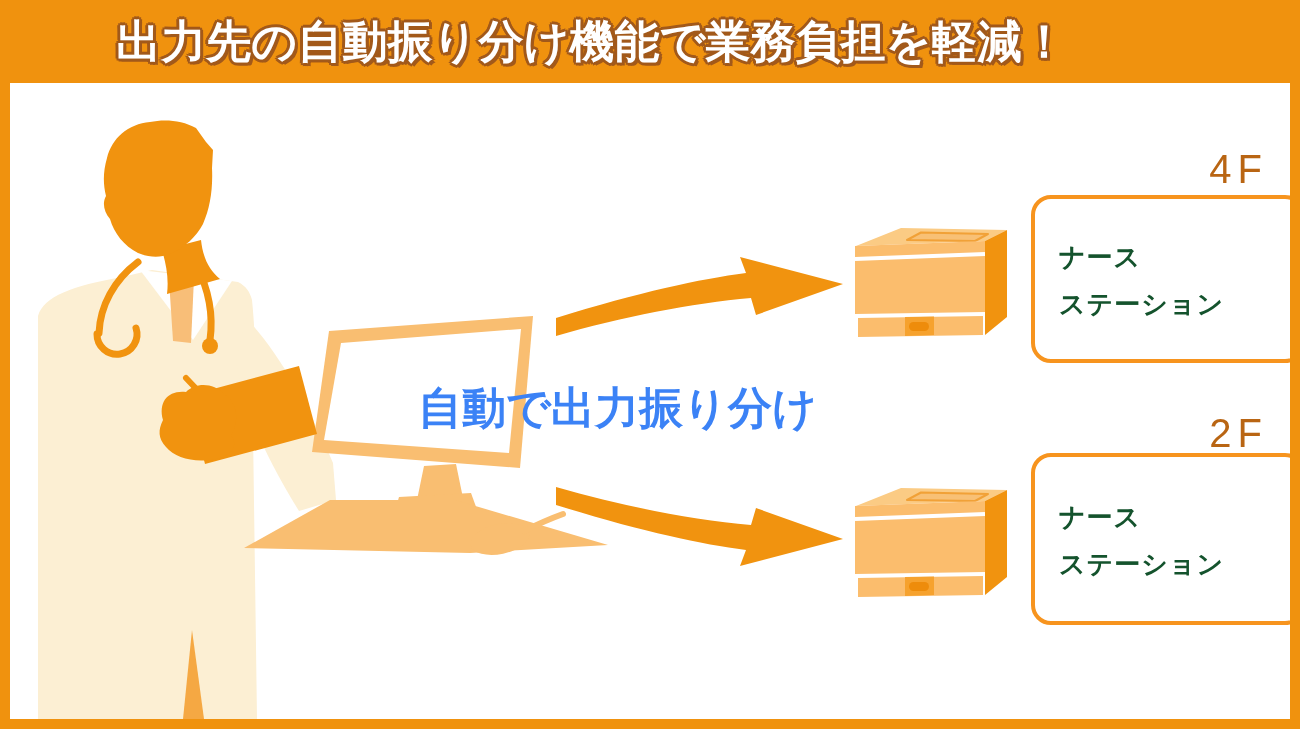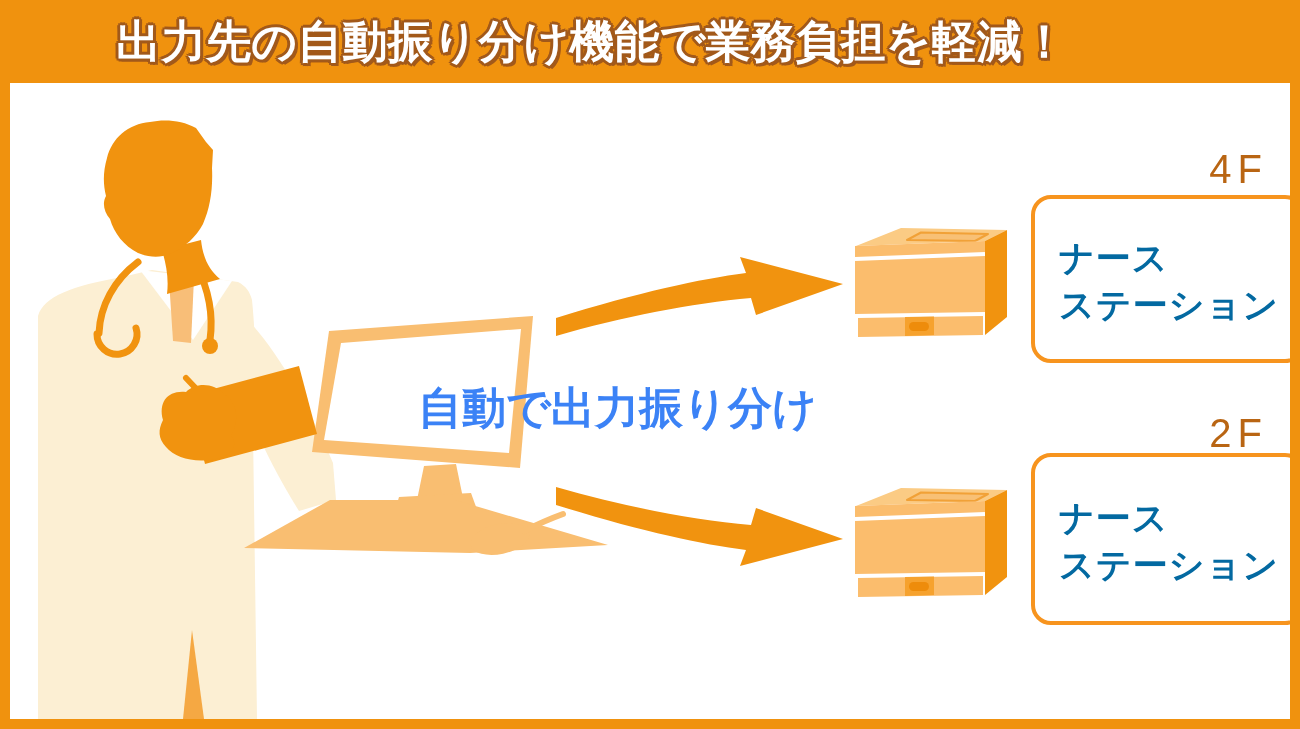--- a/index.html
+++ b/index.html
@@ -37,21 +37,21 @@
   .floor-2f { top:330px;margin-left:40px; }
   .station-box {
     position:absolute; left:1021px; width:274px; box-sizing:border-box;
     background:#FFFFFF; border:4px solid #F7941E; border-radius:20px;
     display:flex; flex-direction:column; justify-content:center;
     padding-left:24px; padding-top:4px;
   }
   .box-4f { top:112px; height:168px; }
   .box-2f { top:370px; height:172px; }
   .station-line {
-    font-size:35px; font-weight:bold; color:#0369a1;
+    font-size:26px; font-weight:bold; color:#14532d;
     line-height:47px; letter-spacing:1px; white-space:nowrap;
   }
 </style>
 </head>
 <body>
 
 <div class="canvas">
 
   <div class="header">
     <div class="title">出力先の自動振り分け機能で業務負担を軽減！</div>

